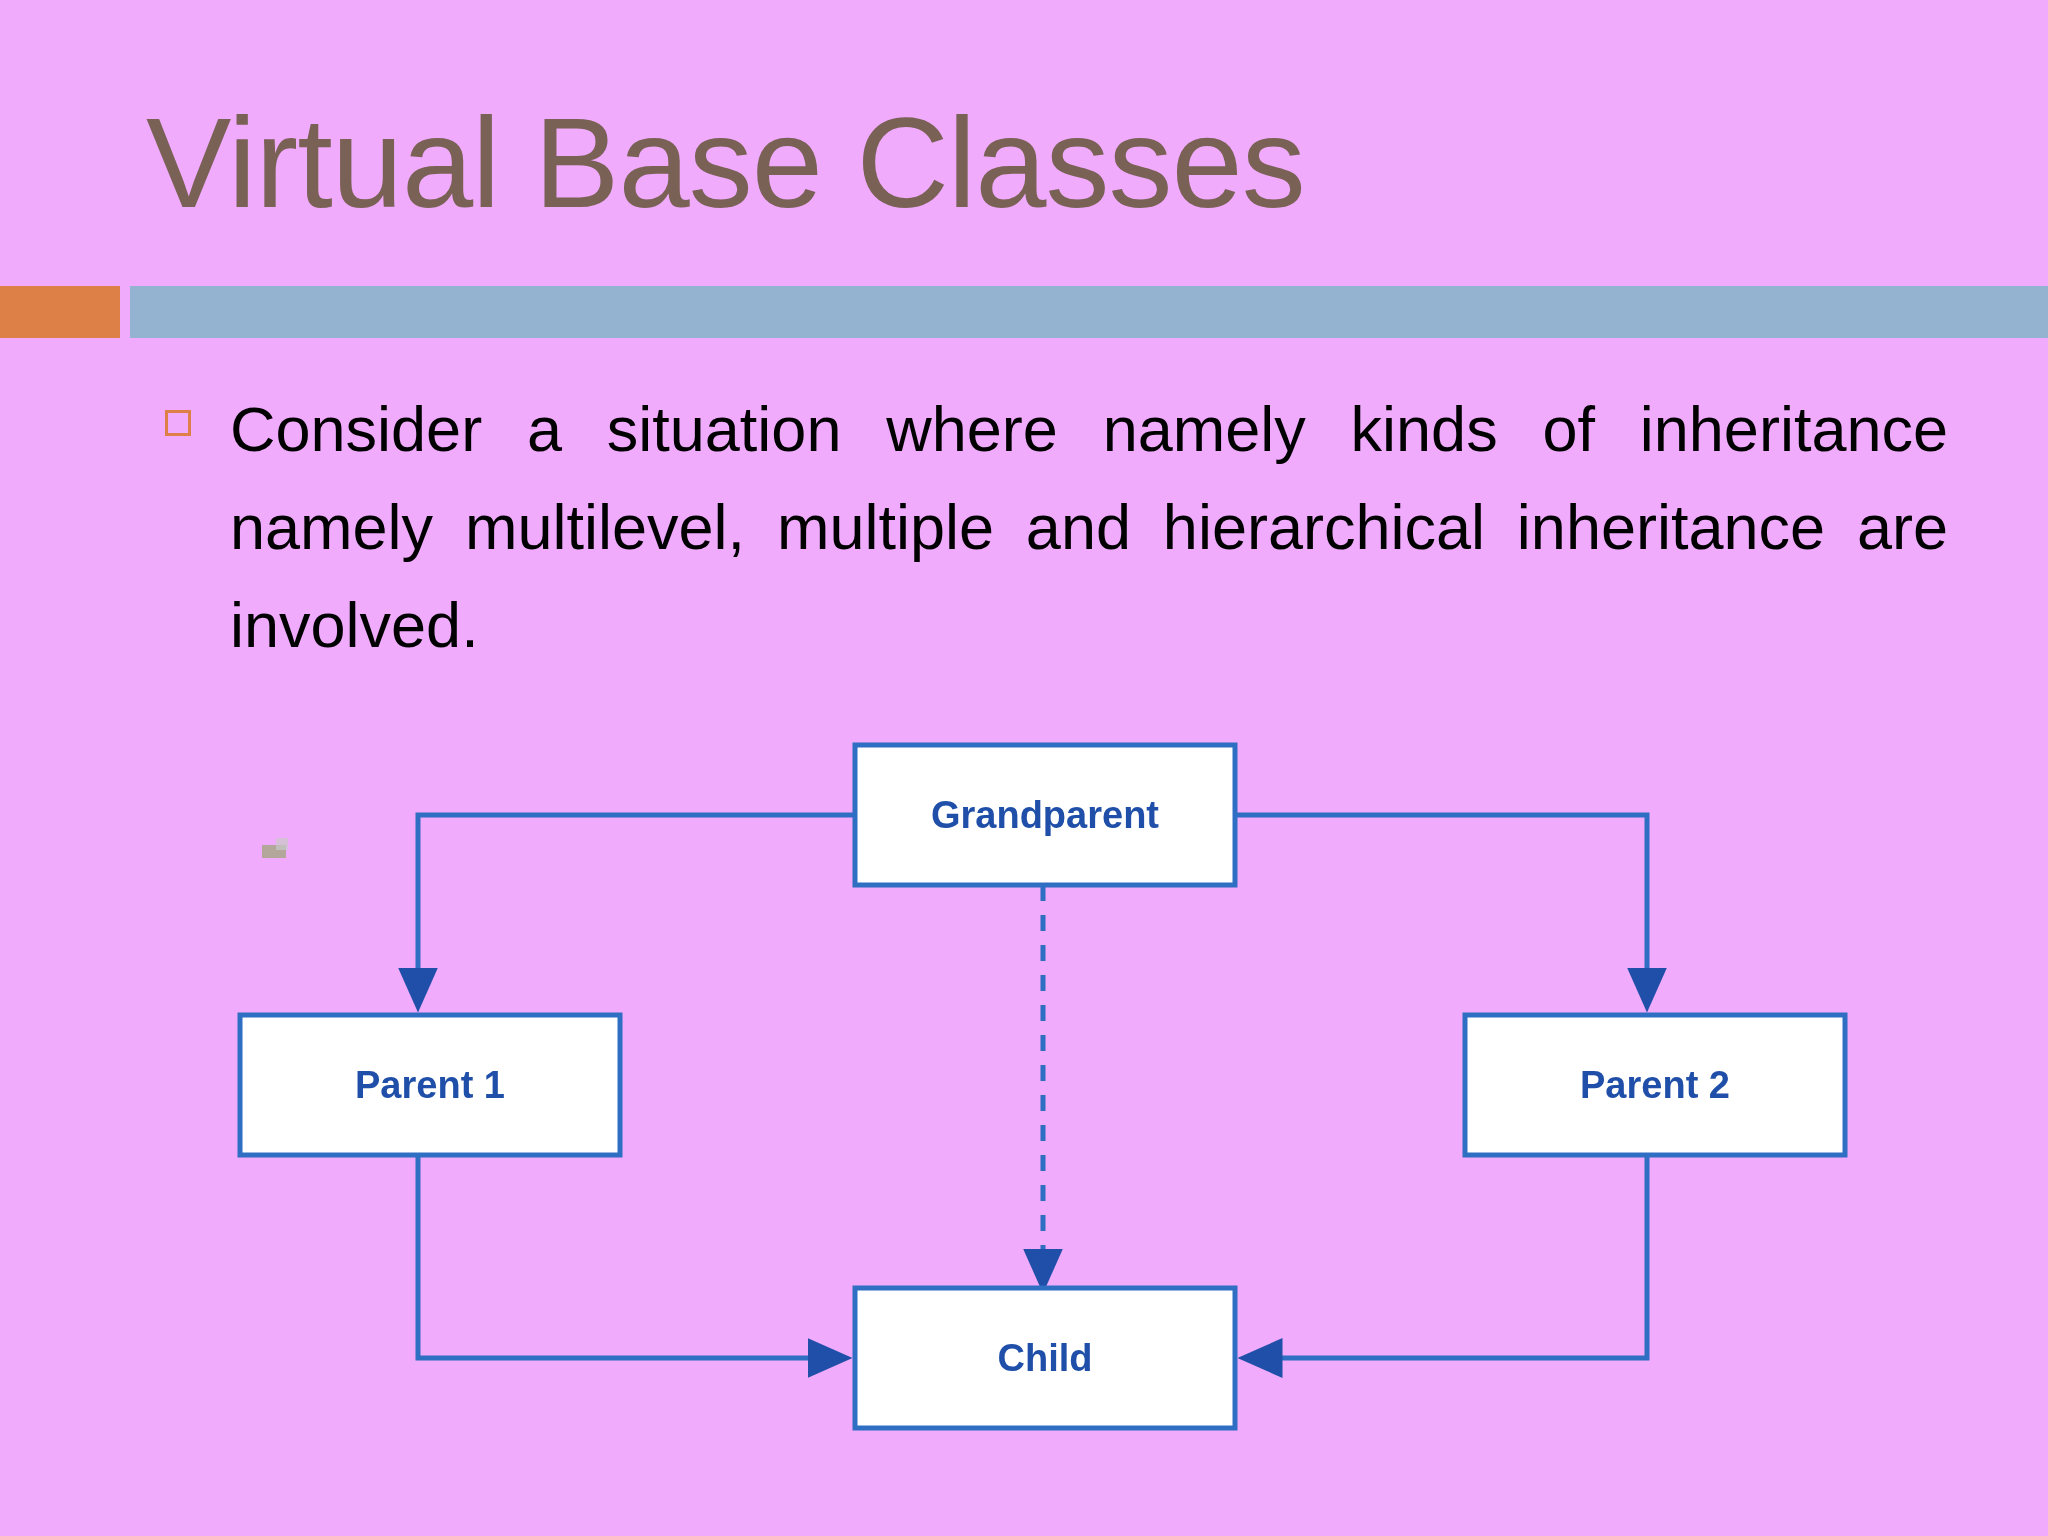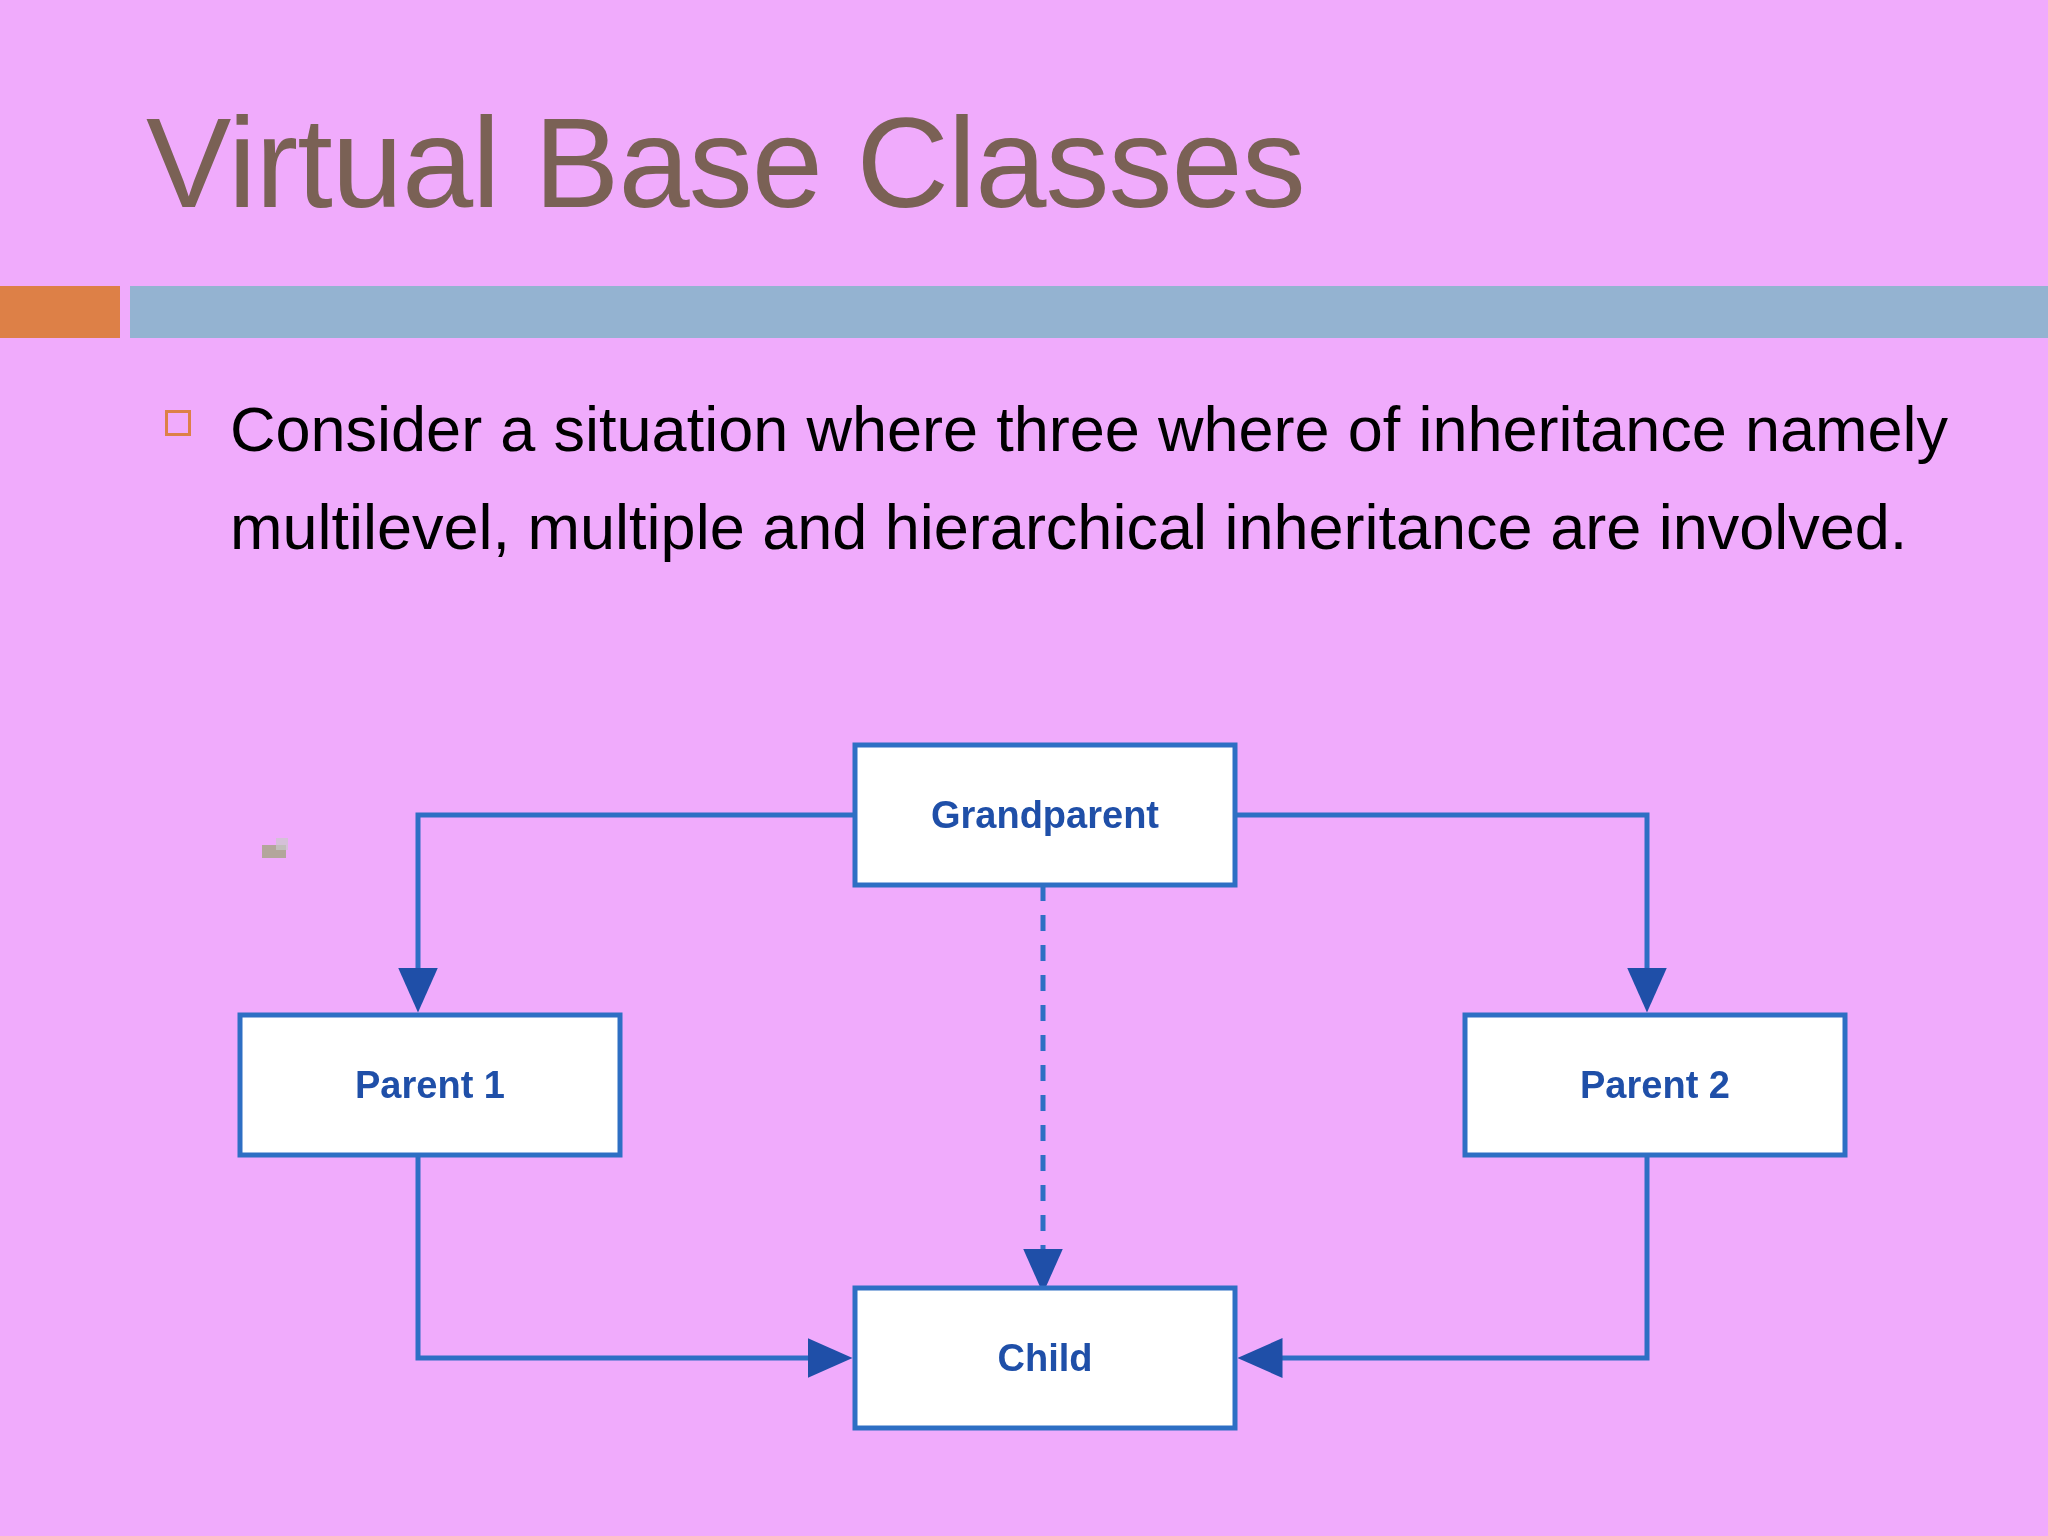--- a/index.html
+++ b/index.html
@@ -122,21 +122,21 @@
 
 <div id="slide">
 
   <div id="title">Virtual Base Classes</div>
 
   <div id="bar-orange"></div>
   <div id="bar-blue"></div>
 
   <div id="bullet-row">
     <span id="bullet-marker"></span>
-    <div id="bullet-text">Consider a situation where three where of inheritance namely multilevel, multiple and hierarchical inheritance are involved.</div>
+    <div id="bullet-text">Consider a situation where namely kinds of inheritance namely multilevel, multiple and hierarchical inheritance are involved.</div>
   </div>
 
   <div id="stray-mark"></div>
   <div id="stray-mark2"></div>
 
   <div id="diagram">
     <svg width="2048" height="800" viewBox="0 0 2048 800" xmlns="http://www.w3.org/2000/svg">
       <defs>
         <marker id="arrow" markerWidth="9" markerHeight="9" refX="7.5" refY="4" orient="auto" markerUnits="strokeWidth">
           <path d="M0,0 L9,4 L0,8 z" fill="#1f4fa8"></path>

